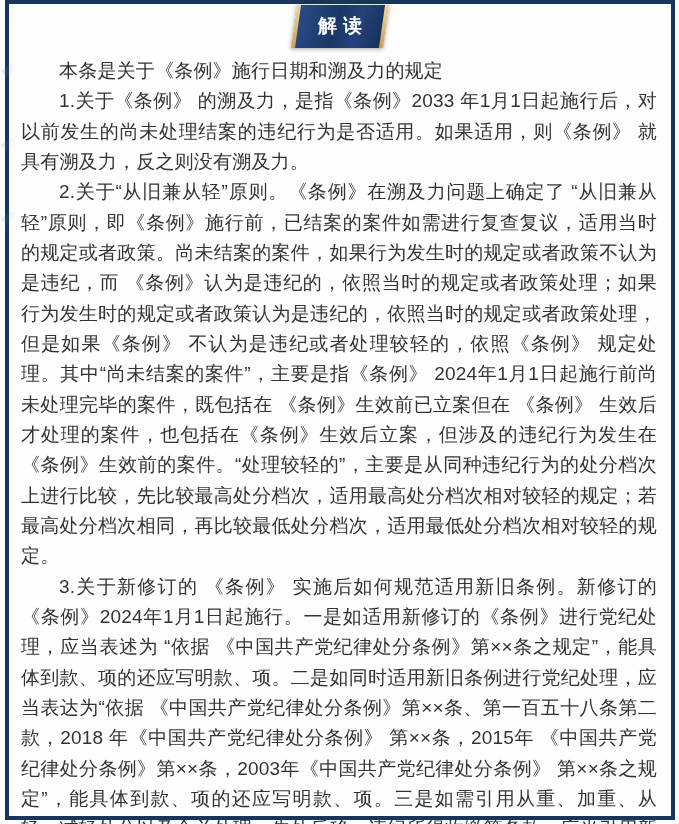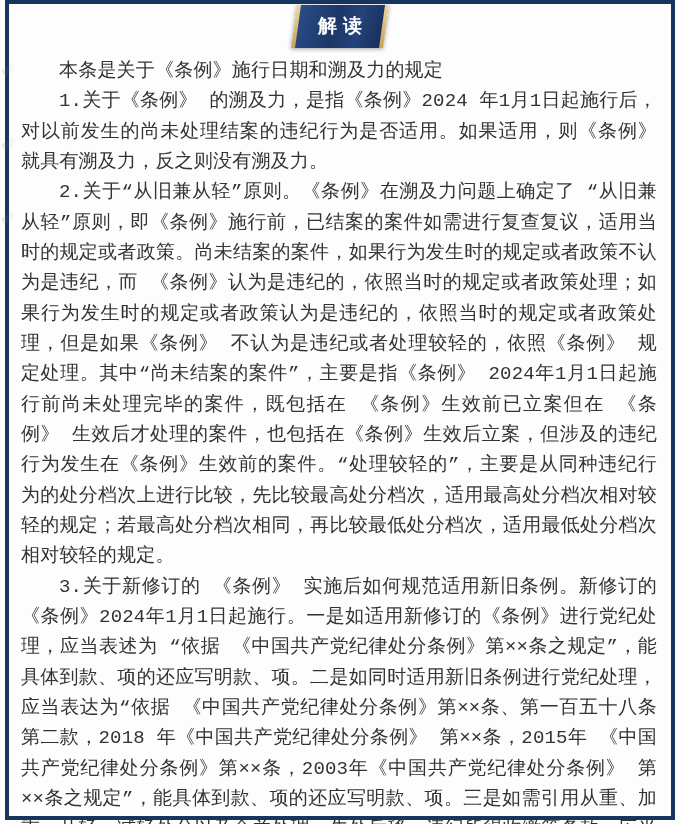--- a/index.html
+++ b/index.html
@@ -69,21 +69,20 @@
     color: #333333;
     font-size: 19px;
     line-height: 30.33px;
     text-align: justify;
     letter-spacing: 0.2px;
   }
   .article p {
     margin: 0;
     padding: 0;
     text-indent: 2em;
-    font-family: Liberation Mono, monospace;
   }
 </style>
 </head>
 <body>
 
 <div class="page">
 
   <div class="frame"></div>
 
   <div class="margin-smudge" style="top: 66px;"></div>
@@ -91,18 +90,18 @@
   <div class="margin-smudge" style="top: 214px;"></div>
 
   <div class="badge">
     <span class="badge-inner">
       <span class="badge-text">解读</span>
     </span>
   </div>
 
   <div class="article">
     <p>本条是关于《条例》施行日期和溯及力的规定</p>
-    <p>1.关于《条例》 的溯及力，是指《条例》2024 年1月1日起施行后，对以前发生的尚未处理结案的违纪行为是否适用。如果适用，则《条例》 就具有溯及力，反之则没有溯及力。</p>
+    <p>1.关于《条例》 的溯及力，是指《条例》2033 年1月1日起施行后，对以前发生的尚未处理结案的违纪行为是否适用。如果适用，则《条例》 就具有溯及力，反之则没有溯及力。</p>
     <p>2.关于“从旧兼从轻”原则。《条例》在溯及力问题上确定了 “从旧兼从轻”原则，即《条例》施行前，已结案的案件如需进行复查复议，适用当时的规定或者政策。尚未结案的案件，如果行为发生时的规定或者政策不认为是违纪，而 《条例》认为是违纪的，依照当时的规定或者政策处理；如果行为发生时的规定或者政策认为是违纪的，依照当时的规定或者政策处理，但是如果《条例》 不认为是违纪或者处理较轻的，依照《条例》 规定处理。其中“尚未结案的案件”，主要是指《条例》 2024年1月1日起施行前尚未处理完毕的案件，既包括在 《条例》生效前已立案但在 《条例》 生效后才处理的案件，也包括在《条例》生效后立案，但涉及的违纪行为发生在《条例》生效前的案件。“处理较轻的”，主要是从同种违纪行为的处分档次上进行比较，先比较最高处分档次，适用最高处分档次相对较轻的规定；若最高处分档次相同，再比较最低处分档次，适用最低处分档次相对较轻的规定。</p>
     <p>3.关于新修订的 《条例》 实施后如何规范适用新旧条例。新修订的 《条例》2024年1月1日起施行。一是如适用新修订的《条例》进行党纪处理，应当表述为 “依据 《中国共产党纪律处分条例》第××条之规定”，能具体到款、项的还应写明款、项。二是如同时适用新旧条例进行党纪处理，应当表达为“依据 《中国共产党纪律处分条例》第××条、第一百五十八条第二款，2018 年《中国共产党纪律处分条例》 第××条，2015年 《中国共产党纪律处分条例》第××条，2003年《中国共产党纪律处分条例》 第××条之规定”，能具体到款、项的还应写明款、项。三是如需引用从重、加重、从轻、减轻处分以及合并处理、先处后移、违纪所得收缴等条款，应当引用新修订的《条例》的相</p>
   </div>
 
 </div>
 
 </body></html>

